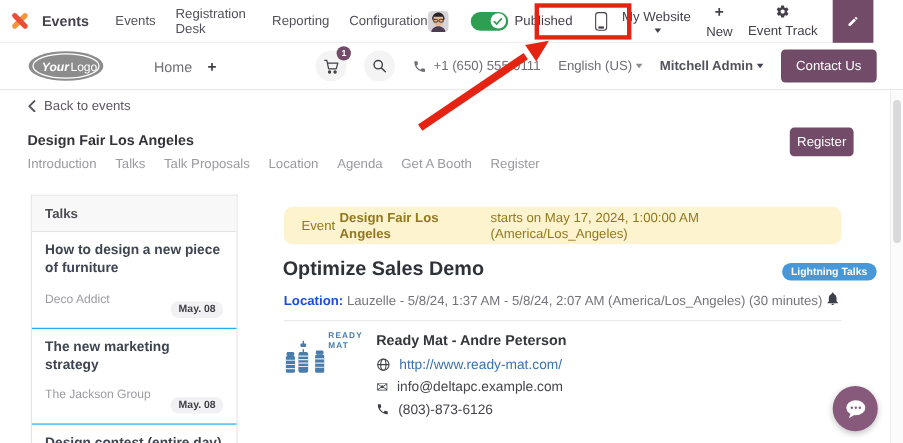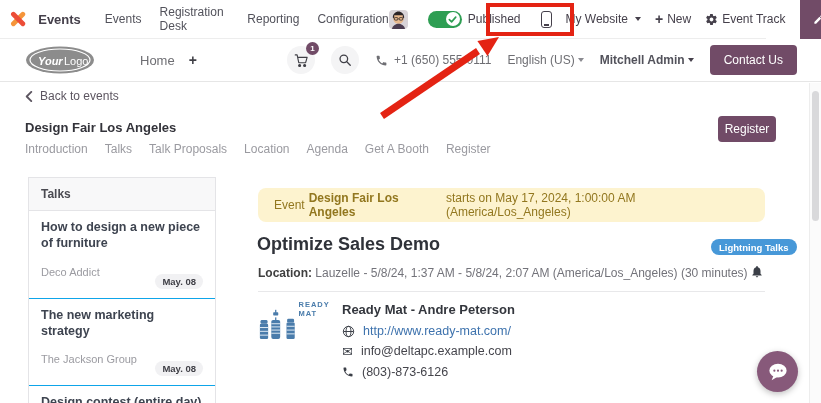--- a/index.html
+++ b/index.html
@@ -16,21 +16,21 @@
   .bb-menu { font-size:12px; color:#52525b; cursor:pointer; }
   .bb-right { margin-left:auto; display:flex; align-items:center; gap:14px; }
   .avatar { width:19px; height:19px; border-radius:4px; overflow:hidden; flex:0 0 auto; }
   .publish-wrap { display:flex; align-items:center; gap:6px; padding:4px 6px; }
   .toggle { width:34px; height:17px; background:#2e9e53; border-radius:9px; position:relative; }
   .toggle .knob { position:absolute; right:2px; top:1.5px; width:14px; height:14px; background:#fff; border-radius:50%;
     display:flex; align-items:center; justify-content:center; }
   .publish-label { font-size:12px; color:#45404b; }
   .mobile-icon { width:11px; height:17px; border:1.6px solid #45404b; border-radius:3px; position:relative; }
   .mobile-icon:after { content:""; position:absolute; left:2px; right:2px; bottom:1px; height:1.6px; background:#45404b; }
-  .bb-item { font-size:12px; color:#45404b; display:flex; align-items:center; gap:4px; cursor:pointer; white-space:nowrap; }
+  .bb-item { font-size:12px; color:#45404b; display:flex; align-items:center; gap:4px; cursor:pointer; white-space:nowrap;flex-direction:column; }
   .bb-item .plus { font-weight:bold; font-size:14px; }
   .caret { display:inline-block; width:0; height:0; border-left:3.5px solid transparent; border-right:3.5px solid transparent; border-top:4px solid #45404b; margin-left:3px; }
   .edit-btn { height:39px; margin-right:-10px; background:#714b67; color:#fff; font-size:12px; display:flex; align-items:center; gap:6px; padding:0 13px; cursor:pointer; }
 
   
   .site-bar { position:absolute; left:0; top:39px; width:821px; height:43px; background:#fff;
     border-bottom:1px solid #e6e6e6; display:flex; align-items:center; padding:0 24px; }
   .your-logo { width:72px; height:30px; position:relative; cursor:pointer;text-align:center; }
   .site-home { margin-left:44px; font-size:13px; color:#6e6e73; cursor:pointer; }
   .site-plus { margin-left:14px; font-size:14px; font-weight:bold; color:#3f3f46; cursor:pointer; }
@@ -62,21 +62,21 @@
   .talk-item .t-date { font-size:9.5px; font-weight:bold; color:#3f3f46; background:#f1f1f3; border-radius:8px; padding:2px 7px;margin-top:19px; }
 
   
   .alert-banner { position:absolute; left:258px; top:188px; width:507px; height:34px; background:#fdf3cf; border-radius:8px;
     display:flex; align-items:center; padding:0 16px; font-size:12px; color:#92771f; }
   .alert-banner b { margin:0 4px; }
   .talk-heading { position:absolute; left:257px; top:234px; font-size:18px; font-weight:bold; color:#2f3239; }
   .talk-badge { position:absolute; left:711px; top:239px; background:#4798d8; color:#fff; font-size:9.5px; font-weight:bold;
     padding:2.5px 8px; border-radius:9px; white-space:nowrap; }
   .talk-location { position:absolute; left:258px; top:266px; font-size:12px; color:#73737a; }
-  .talk-location b { color:#404040; }
+  .talk-location b { color:#1d4ed8; }
   .bell-btn { position:absolute; left:750px; top:264px; color:#3b3f47; cursor:pointer; }
   .main-divider { position:absolute; left:258px; top:291px; width:507px; height:1px; background:#e8e8ea; }
 
   .speaker-logo { position:absolute; left:258px; top:299px; width:74px; height:66px; display:flex; flex-direction:row; align-items:flex-start; }
   .speaker-caption { font-size:7.5px; font-weight:bold; color:#4a7cab; letter-spacing:1px; margin-top:1px; }
   .speaker-name { position:absolute; left:342px; top:302px; font-size:13px; font-weight:bold; color:#33363d; }
   .speaker-line { position:absolute; left:342px; display:flex; align-items:center; gap:8px; font-size:12.5px; color:#45454c; }
   .speaker-line.web { top:324px; }
   .speaker-line.mail { top:344px; }
   .speaker-line.tel { top:365px; }

